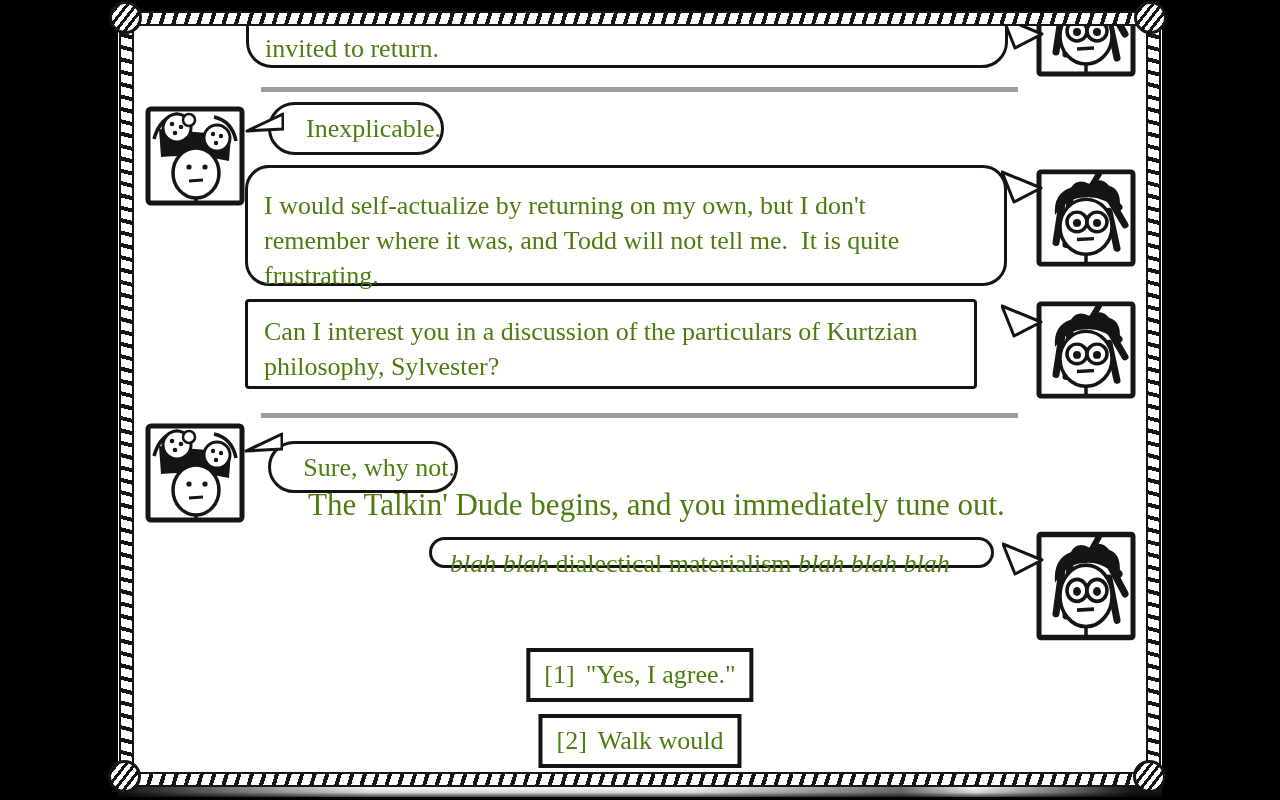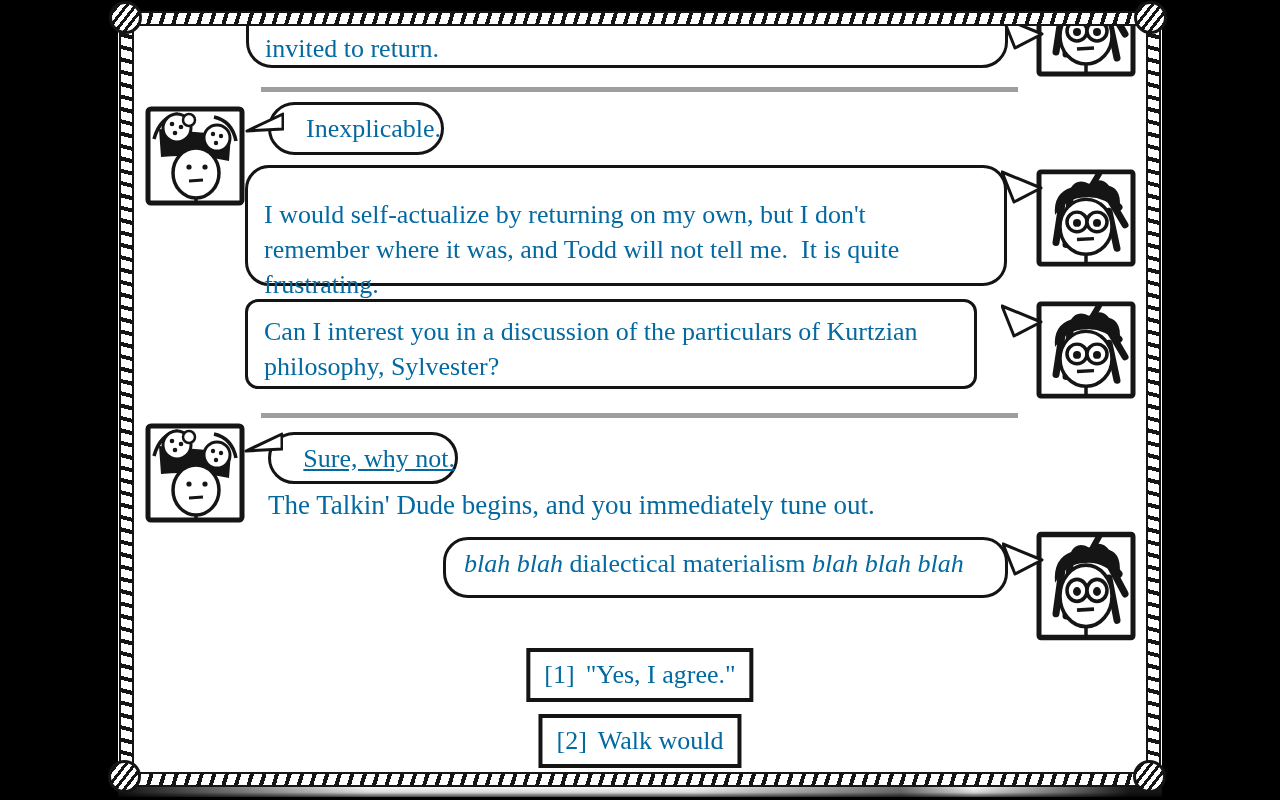--- a/index.html
+++ b/index.html
@@ -1,17 +1,17 @@
 <!DOCTYPE html>
 <html><head>
 <meta charset="utf-8">
 <style>
   html,body { margin:0; padding:0; background:#000; }
   .stage { position:relative; width:1280px; height:800px; background:#000; overflow:hidden;
-           font-family:"Liberation Serif", serif; color:#0369a1; }
+           font-family:"Liberation Serif", serif; color:#4d7c0f; }
 
   
   .panel { position:absolute; left:118px; top:11px; width:1044px; height:778px; background:#fff; z-index:0; }
 
   
   .rope { position:absolute; z-index:5; box-sizing:border-box; background:#fff; }
   .rope-h { height:15px; border-top:2.5px solid #151515; border-bottom:2.5px solid #151515;
             background:repeating-linear-gradient(107deg,#fff 0 8px,#151515 8px 12px); }
   .rope-v { width:15px; border-left:2.5px solid #151515; border-right:2.5px solid #151515;
             background:repeating-linear-gradient(14deg,#fff 0 8px,#151515 8px 12px); }
@@ -27,21 +27,21 @@
       linear-gradient(to bottom, #fdfdfd 0%, #d8d8d8 45%, #2a2a2a 85%, #000 100%); }
 
   
   .bubble { position:absolute; background:#fff; border:3px solid #141414; box-sizing:border-box; z-index:1; }
   .bubble-text { font-size:26px; line-height:35px; white-space:pre; }
   .bubble.pill { display:flex; align-items:center; justify-content:flex-end; }
   .divider { position:absolute; width:757px; height:5px; background:#9e9e9e; z-index:1; }
   .portrait { position:absolute; z-index:1; }
   .tail { position:absolute; z-index:2; }
   .tail path { fill:#fff; stroke:#141414; stroke-width:3; stroke-linejoin:round; }
-  .narration { position:absolute; font-size:27px; line-height:34px; z-index:1; white-space:pre; }
+  .narration { position:absolute; font-size:31px; line-height:34px; z-index:1; white-space:pre;margin-left:40px; }
   .italic { font-style:italic; }
 
   .choice { position:absolute; left:50%; transform:translateX(-50%);
             background:#fff; border:4px solid #141414; box-sizing:border-box;
             padding:6px 14px; display:flex; gap:11px; align-items:baseline;
             font-size:26px; line-height:34px; white-space:pre; z-index:2; cursor:pointer; }
 
   .defs { position:absolute; width:0; height:0; }
 </style>
 </head>
@@ -108,58 +108,58 @@
   <svg class="portrait" style="left:144px; top:105px;" width="102" height="102">
       <use href="#sym-player"></use>
     </svg>
   <div class="bubble pill" style="left:268px; top:102px; width:176px; height:53px; border-radius:27px;">
     <div class="bubble-text">Inexplicable.</div>
   </div>
   <svg class="tail" style="left:242px; top:111px;" width="42" height="32" viewBox="0 0 42 32">
       <path d="M41 3 L5 20 L41 18 Z"></path>
     </svg>
 
-  <div class="bubble" style="left:245px; top:165px; width:762px; height:121px; border-radius:24px; padding:29px 16px 0;">
+  <div class="bubble" style="left:245px; top:165px; width:762px; height:121px; border-radius:24px; padding:20px 16px 0;">
     <div class="bubble-text">I would self-actualize by returning on my own, but I don't
 remember where it was, and Todd will not tell me.  It is quite
 frustrating.</div>
   </div>
   <svg class="tail" style="left:1001px; top:168px;" width="46" height="44" viewBox="0 0 46 44">
       <path d="M1 4 L40 20 L13 34 Z"></path>
     </svg>
   <svg class="portrait" style="left:1035px; top:168px;" width="102" height="100" preserveAspectRatio="none" viewBox="0 0 102 102">
       <use href="#sym-dude"></use>
     </svg>
 
-  <div class="bubble" style="left:245px; top:299px; width:732px; height:90px; border-radius:13px; padding:12px 16px 16px;">
+  <div class="bubble" style="left:245px; top:299px; width:732px; height:90px; border-radius:4px; padding:12px 16px 16px;">
     <div class="bubble-text">Can I interest you in a discussion of the particulars of Kurtzian
 philosophy, Sylvester?</div>
   </div>
   <svg class="tail" style="left:1001px; top:302px;" width="46" height="44" viewBox="0 0 46 44">
       <path d="M1 4 L40 20 L13 34 Z"></path>
     </svg>
   <svg class="portrait" style="left:1035px; top:300px;" width="102" height="100" preserveAspectRatio="none" viewBox="0 0 102 102">
       <use href="#sym-dude"></use>
     </svg>
 
   <div class="divider" style="left:261px; top:413px;"></div>
 
   <svg class="portrait" style="left:144px; top:422px;" width="102" height="102">
       <use href="#sym-player"></use>
     </svg>
-  <div class="bubble pill" style="left:268px; top:432px; width:190px; height:52px; border-radius:26px;text-decoration:underline;">
+  <div class="bubble pill" style="left:268px; top:441px; width:190px; height:52px; border-radius:26px;">
     <div class="bubble-text">Sure, why not.</div>
   </div>
   <svg class="tail" style="left:241px; top:431px;" width="42" height="32" viewBox="0 0 42 32">
       <path d="M41 3 L5 20 L41 18 Z"></path>
     </svg>
 
   <div class="narration" style="left:268px; top:488px;">The Talkin' Dude begins, and you immediately tune out.</div>
 
-  <div class="bubble" style="left:443px; top:537px; width:565px; height:61px; border-radius:25px; padding:6px 18px 4px;">
+  <div class="bubble" style="left:429px; top:537px; width:565px; height:31px; border-radius:25px; padding:6px 18px 4px;">
     <div class="bubble-text"><span class="italic">blah blah</span><span> dialectical materialism </span><span class="italic">blah blah blah</span></div>
   </div>
   <svg class="tail" style="left:1002px; top:540px;" width="46" height="44" viewBox="0 0 46 44">
       <path d="M1 4 L40 20 L13 34 Z"></path>
     </svg>
   <svg class="portrait" style="left:1035px; top:530px;" width="102" height="112" preserveAspectRatio="none" viewBox="0 0 102 102">
       <use href="#sym-dude"></use>
     </svg>
 
   <div class="choice" style="top:648px;">

